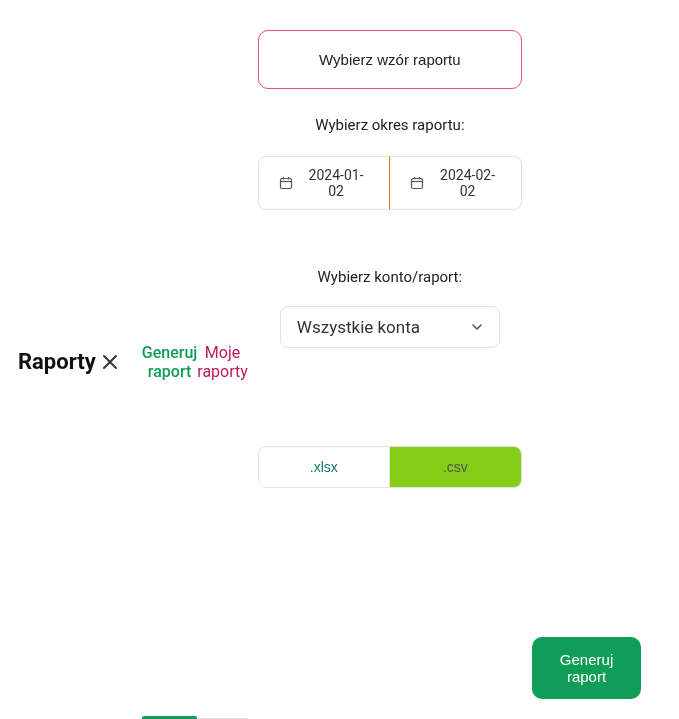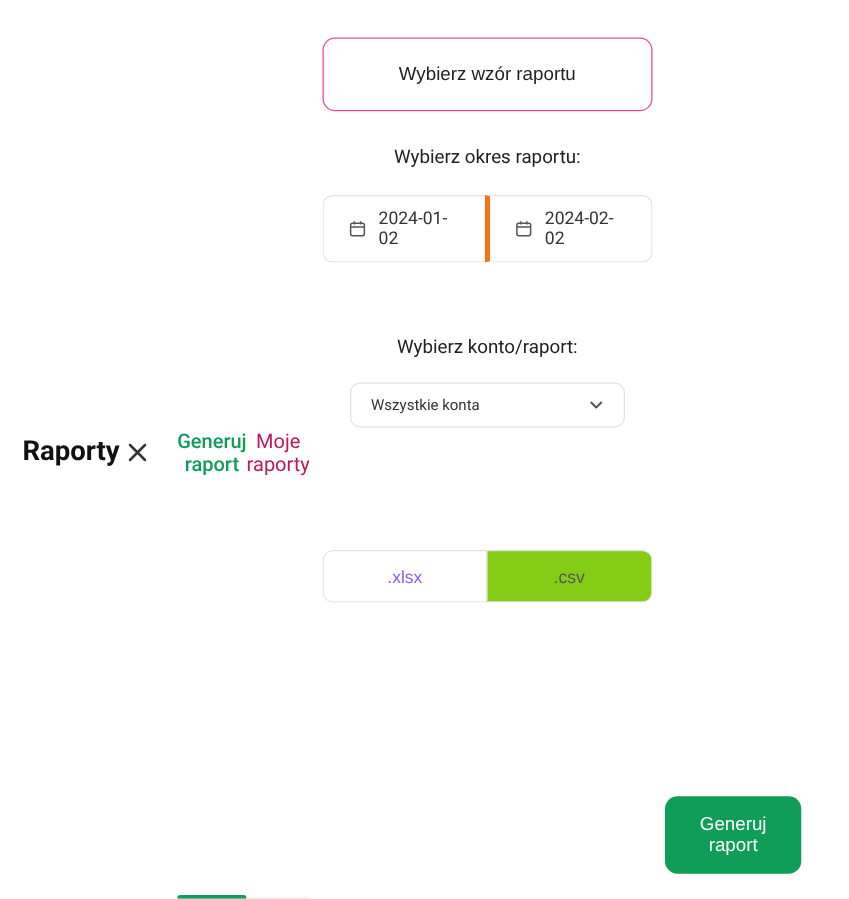--- a/index.html
+++ b/index.html
@@ -105,44 +105,45 @@
       display: flex;
       align-items: center;
       gap: 10px;
       border: 1px solid #e3e3e3;
       border-radius: 8px;
       padding: 10px 20px;
       font-size: 14px;
       color: #333;
       background: #fff;
       cursor: pointer;
+      text-align: center;
     }
     .date-box + .date-box {
       border-top-left-radius: 0;
       border-bottom-left-radius: 0;
     }
     .date-box:first-child {
       border-top-right-radius: 0;
       border-bottom-right-radius: 0;
       border-right: none;
     }
     .date-box + .date-box {
-       border-left: 4px solid #f97316;
+       border-left: 1px solid #f97316;
     }
     .account-row {
       margin-top: 20px;
     }
     .select-box {
       display: flex;
       align-items: center;
       justify-content: space-between;
       border: 1px solid #e3e3e3;
       border-radius: 8px;
       padding: 10px 16px;
-      font-size: 12px;
+      font-size: 17px;
       color: #333;
       background: #fff;
       width: 220px;
       cursor: pointer;
     }
     .format-row {
       display: flex;
       margin-top: 98px;
       border-radius: 8px;
       overflow: hidden;
@@ -152,21 +153,21 @@
       background: #84cc16;
       color: #555;
       font-size: 14px;
       padding: 12px 0;
       width: 132px;
       text-align: center;
       cursor: pointer;
     }
     .format-btn.selected {
       background: #fff;
-      color: #8b5cf6;
+      color: #0f766e;
     }
     .format-btn + .format-btn {
       border-left: none;
     }
     .format-btn:first-child { border-radius: 8px 0 0 8px; }
     .format-btn:last-child { border-radius: 0 8px 8px 0; }
     .footer {
       display: flex;
       justify-content: center;
       padding-bottom: 20px;

